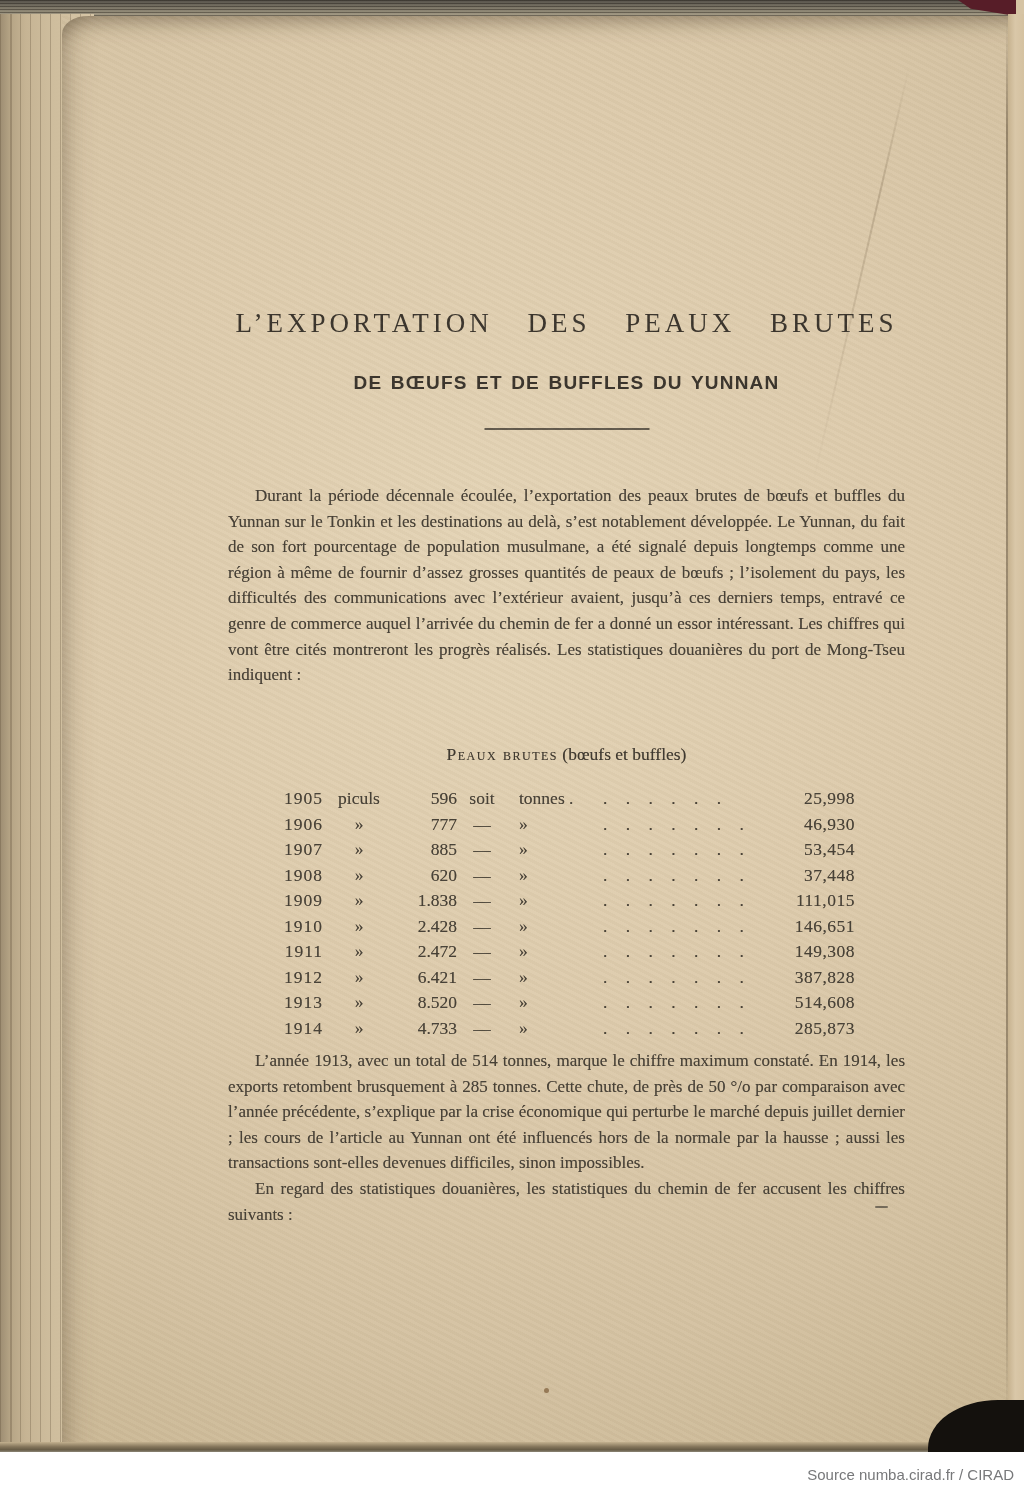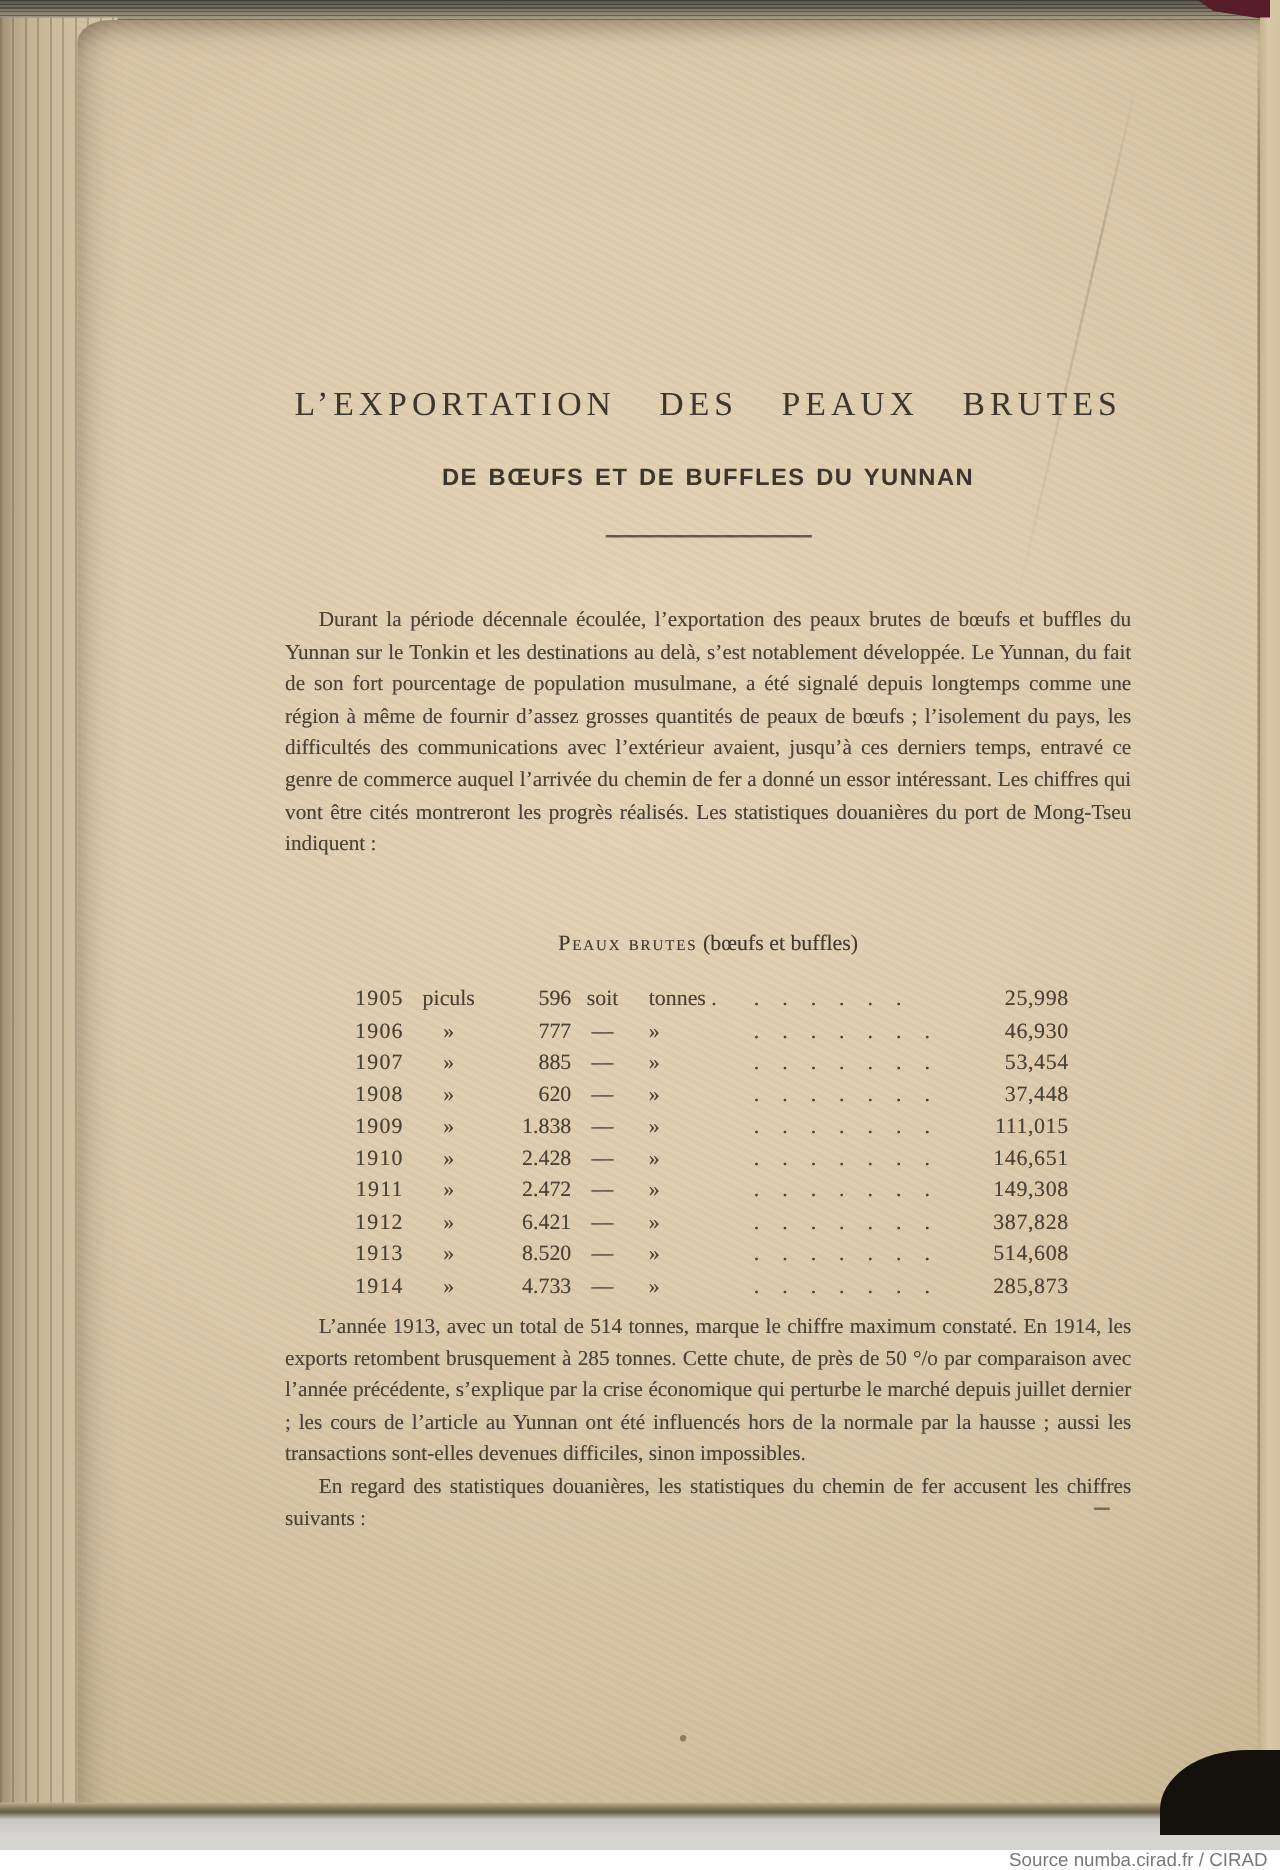--- a/index.html
+++ b/index.html
@@ -74,21 +74,21 @@
   .c.unit{text-align:center;}
   .c.num{text-align:right;}
   .c.sep{text-align:center;}
   .c.lab{text-align:left;padding-left:12px;}
   .c.lead{text-align:left;padding-left:16px;word-spacing:14px;overflow:hidden;}
   .c.val{text-align:right;letter-spacing:.5px;}
 
   .paras2{position:absolute;top:1032px;left:0;width:677px;}
 
   
-  .footer{position:absolute;left:0;right:0;bottom:0;height:16px;background:#ffffff;
+  .footer{position:absolute;left:0;right:0;bottom:0;height:44px;background:#ffffff;
     display:flex;align-items:center;justify-content:flex-end;padding-right:10px;
     box-sizing:border-box;font-family:"Liberation Sans", sans-serif;
     font-size:15px;color:#77787a;}
 </style>
 </head>
 <body>
 
 <div class="stage">
 
   <div class="photo">

